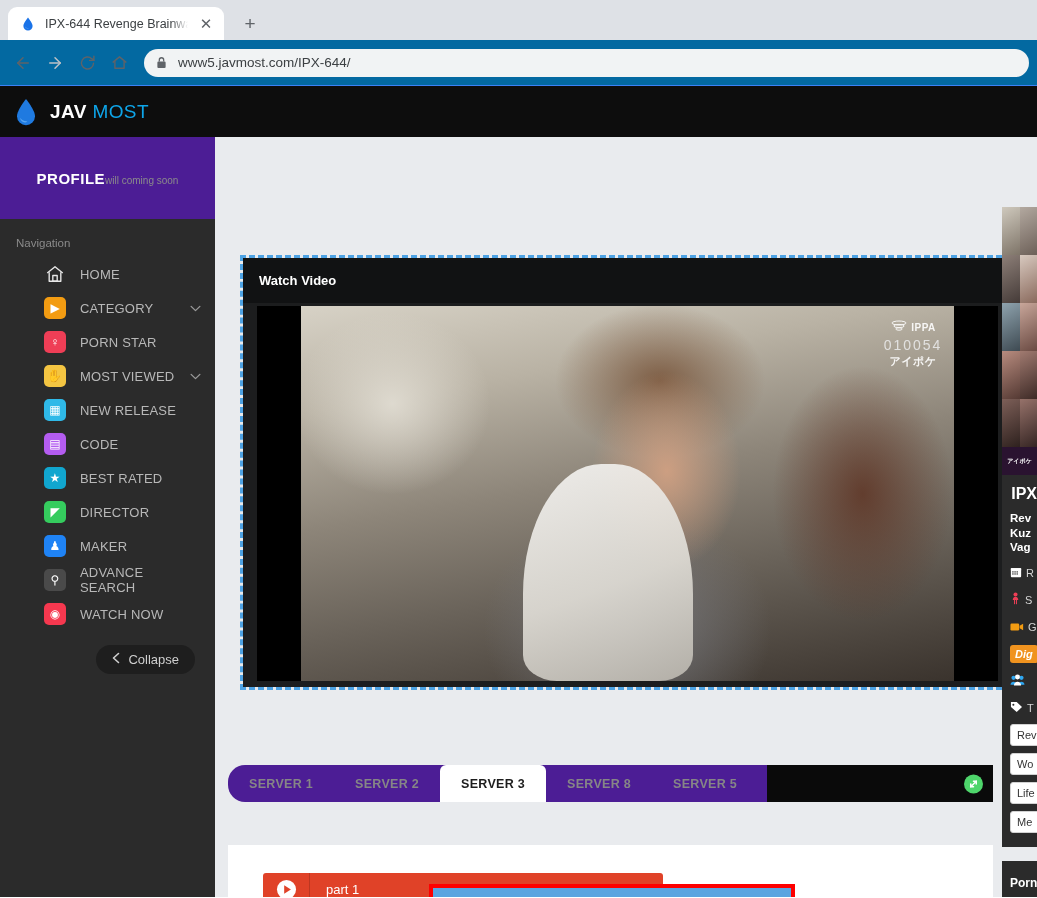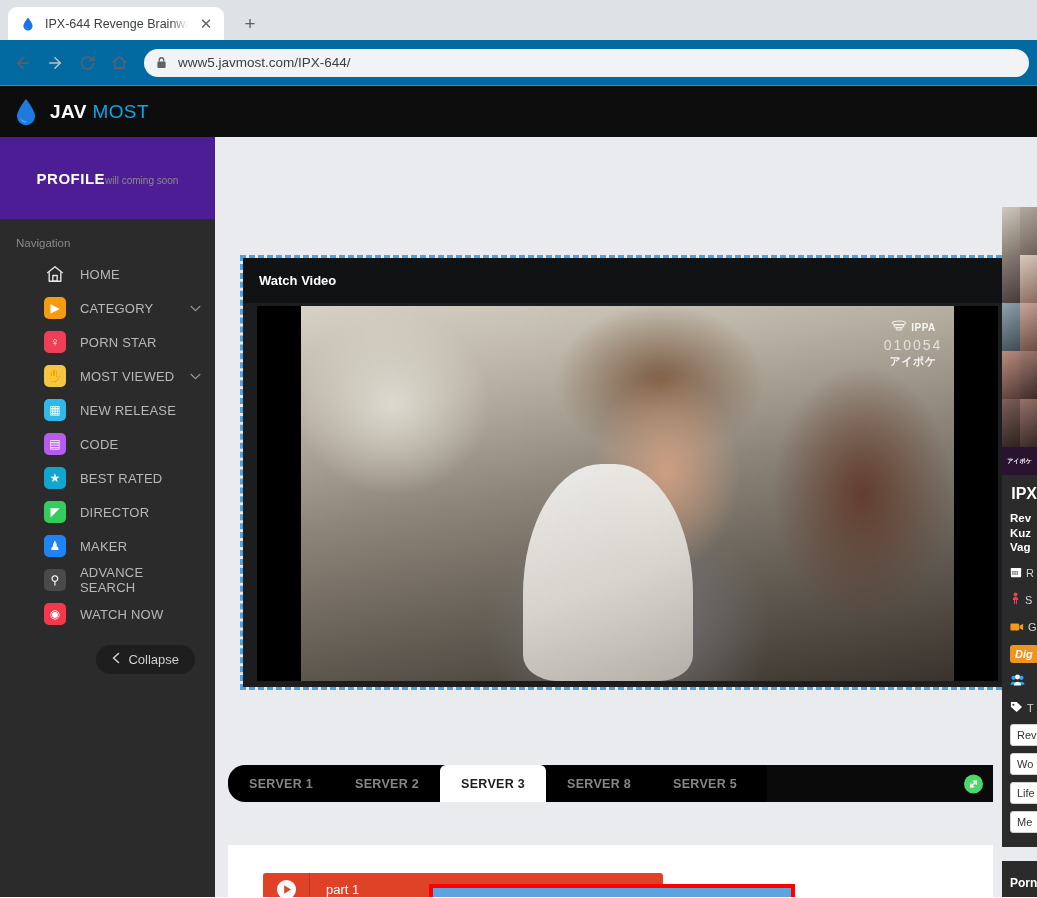--- a/index.html
+++ b/index.html
@@ -140,21 +140,21 @@
   .ippa-top b { font-size: 10px; letter-spacing: .5px; }
   .ippa-num { color: #e8e8e8; font-size: 14px; letter-spacing: 2px; }
   .ippa-jp { color: #ffffff; font-size: 11px; font-weight: bold; letter-spacing: .5px; }
 
   .select-server-title {
     position: absolute; left: 230px; top: 715px;
     color: #f0861f; font-size: 19px; font-weight: bold;
   }
   .server-tabs {
     position: absolute; left: 13px; top: 628px; width: 765px; height: 37px;
-    background: #000000; display: flex; align-items: flex-end; border-radius: 17px;
+    background: #4c1d95; display: flex; align-items: flex-end; border-radius: 17px;
   }
   .server-tab {
     height: 37px; padding: 0 21px; display: flex; align-items: center;
     color: #868686; font-size: 12.5px; font-weight: bold; letter-spacing: .3px;
   }
   .server-tab.active {
     background: #ffffff; color: #1d1d1d; border-radius: 6px 6px 0 0; height: 37px;
   }
   .server-spacer { flex: 1 1 auto; background: #0a0a0a; height: 37px; margin-left: 9px; position: relative; }
   .expand-dot {

